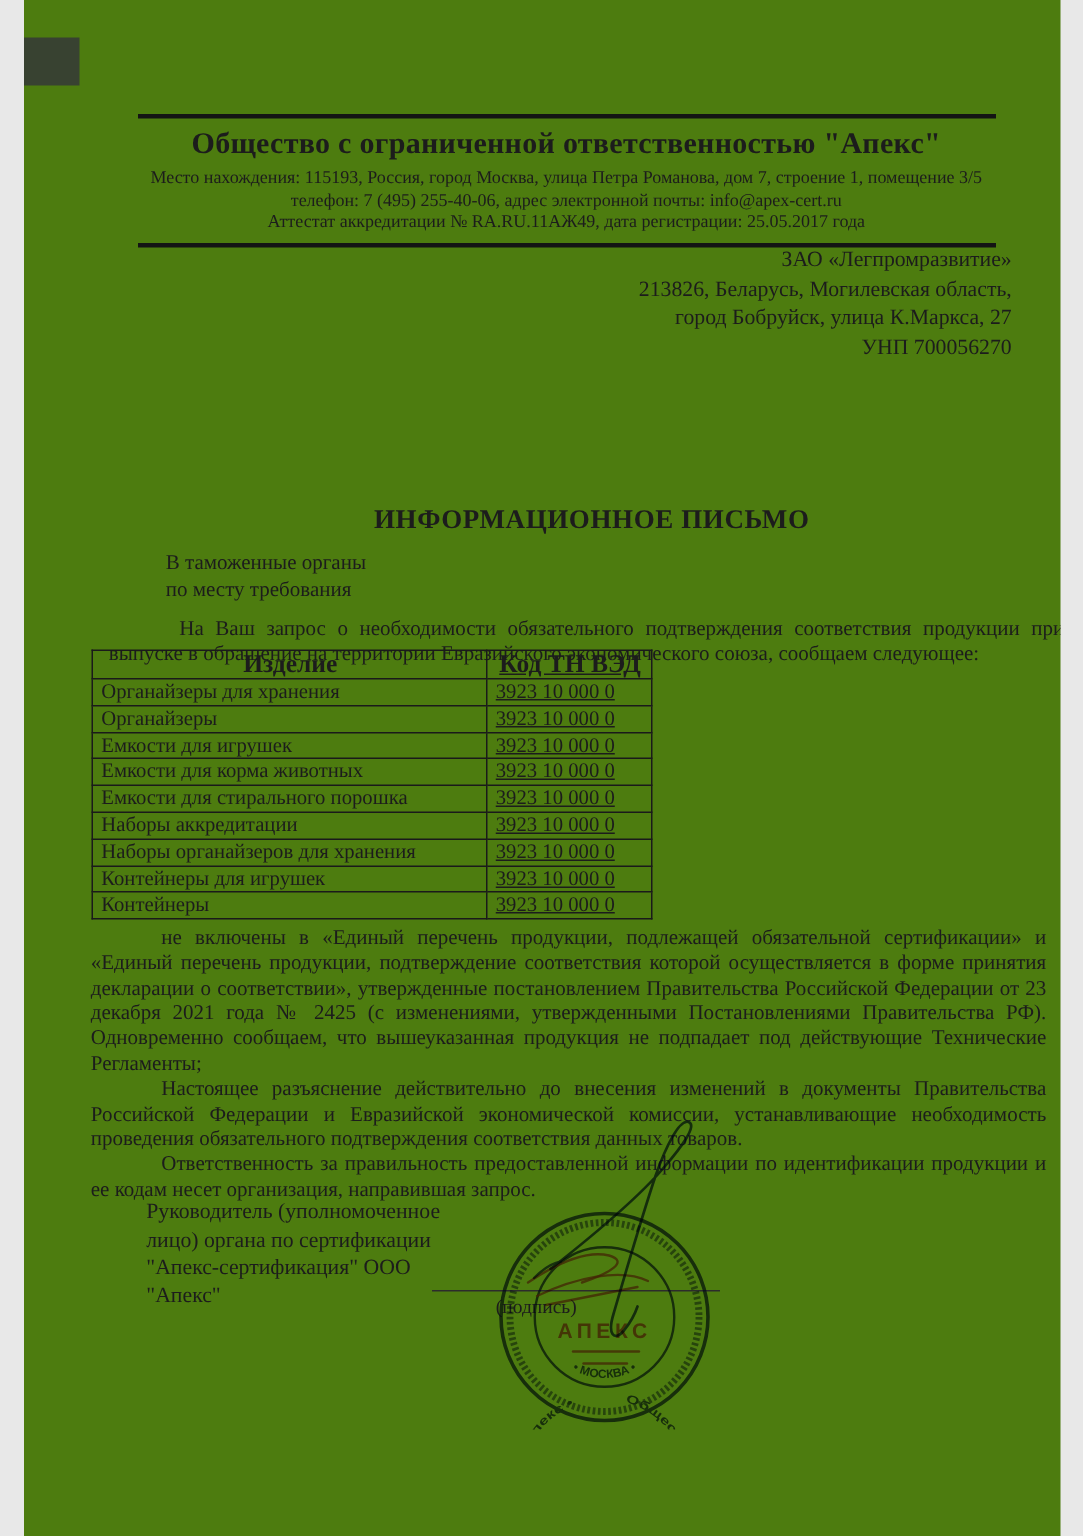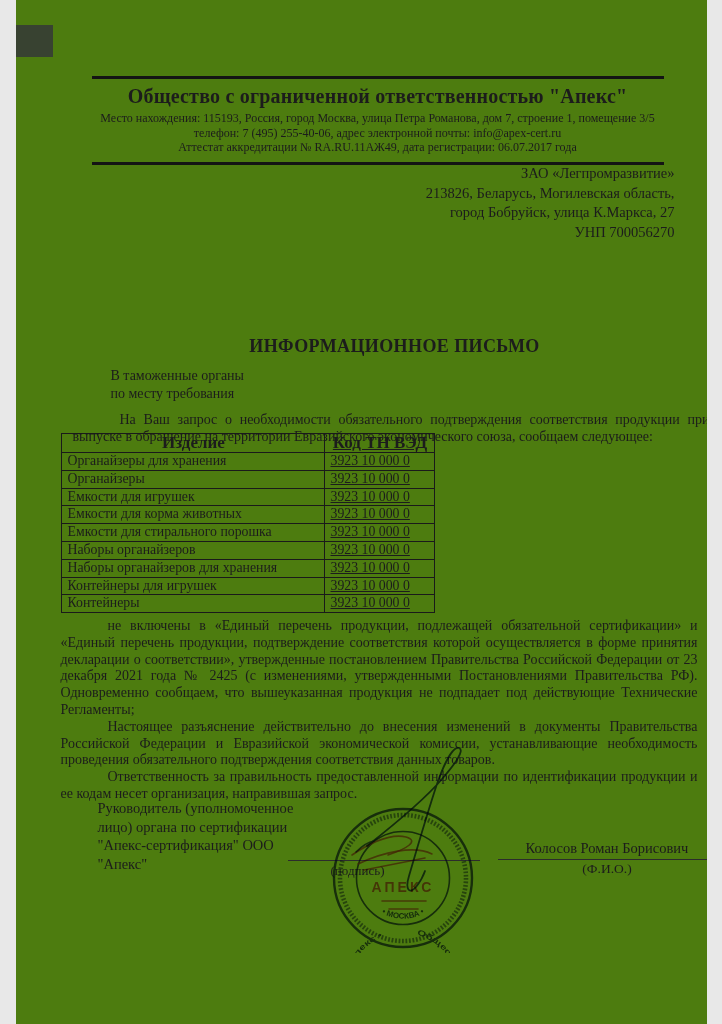--- a/index.html
+++ b/index.html
@@ -44,21 +44,21 @@
 <body>
 
 <div class="page">
 
   <div class="corner-artifact"></div>
 
   <header class="letterhead">
     <div class="lh-company">Общество с ограниченной ответственностью "Апекс"</div>
     <div class="lh-line">Место нахождения: 115193, Россия, город Москва, улица Петра Романова, дом 7, строение 1, помещение 3/5</div>
     <div class="lh-line">телефон: 7 (495) 255-40-06, адрес электронной почты: info@apex-cert.ru</div>
-    <div class="lh-line">Аттестат аккредитации № RA.RU.11АЖ49, дата регистрации: 06.07.2017 года</div>
+    <div class="lh-line">Аттестат аккредитации № RA.RU.11АЖ49, дата регистрации: 25.05.2017 года</div>
   </header>
 
 
   <div class="recipient">
       <div>ЗАО «Легпромразвитие»</div>
       <div>213826, Беларусь, Могилевская область,</div>
       <div>город Бобруйск, улица К.Маркса, 27</div>
       <div>УНП 700056270</div>
     </div>
 
@@ -93,21 +93,21 @@
         </tr>
         <tr>
           <td>Емкости для корма животных</td>
           <td>3923 10 000 0</td>
         </tr>
         <tr>
           <td>Емкости для стирального порошка</td>
           <td>3923 10 000 0</td>
         </tr>
         <tr>
-          <td>Наборы органайзеров</td>
+          <td>Наборы аккредитации</td>
           <td>3923 10 000 0</td>
         </tr>
         <tr>
           <td>Наборы органайзеров для хранения</td>
           <td>3923 10 000 0</td>
         </tr>
         <tr>
           <td>Контейнеры для игрушек</td>
           <td>3923 10 000 0</td>
         </tr>
@@ -127,24 +127,20 @@
   <div class="sig-left">
       <div>Руководитель (уполномоченное</div>
       <div>лицо) органа по сертификации</div>
       <div>"Апекс-сертификация" ООО</div>
       <div>"Апекс"</div>
     </div>
 
   <div class="sig-line-left"></div>
   <div class="sig-caption">(подпись)</div>
 
-  <div class="fio-block">
-    <div class="fio-name">Колосов Роман Борисович</div>
-    <div class="fio-caption">(Ф.И.О.)</div>
-  </div>
 
   <svg class="stamp" viewBox="0 0 150 150">
     <defs>
       <path id="ringPath" d="M75,130 A55,55 0 1,1 74.9,130"></path>
       <path id="cityPath" d="M36,92 A44,44 0 0,0 114,92"></path>
     </defs>
     <circle class="st-ring" cx="75" cy="75" r="69" stroke-width="2.4"></circle>
     <circle class="st-ring" cx="75" cy="75" r="63" stroke-width="4.6" stroke-dasharray="1.8 1.7" opacity="0.7"></circle>
     <circle class="st-ring" cx="75" cy="75" r="46.5" stroke-width="1.6"></circle>
     <text class="ring-text">

